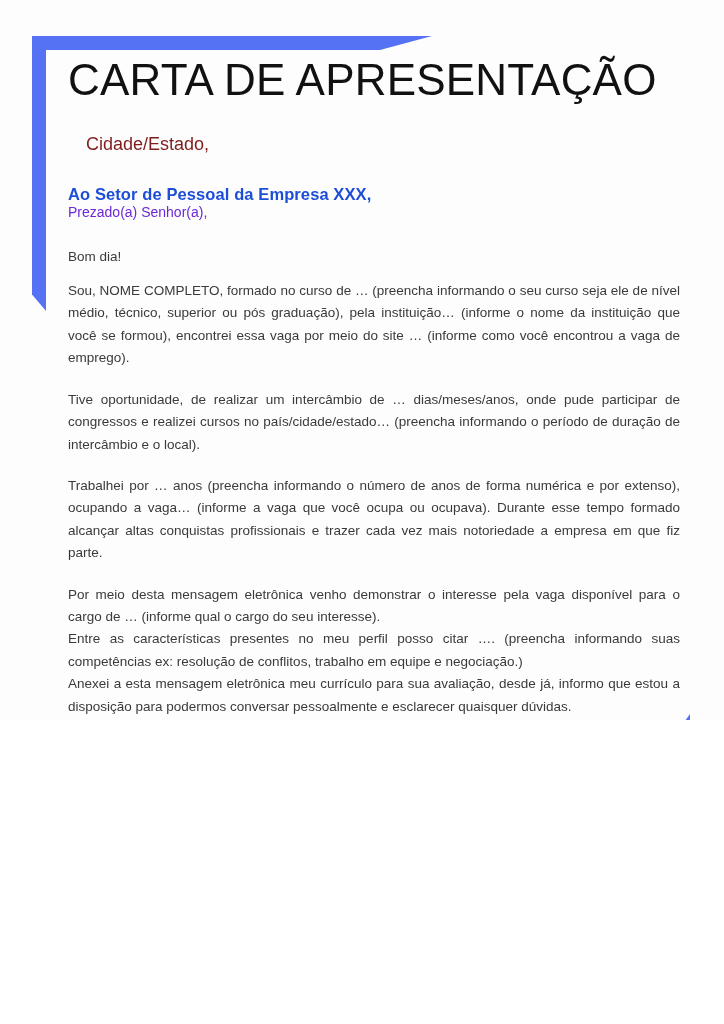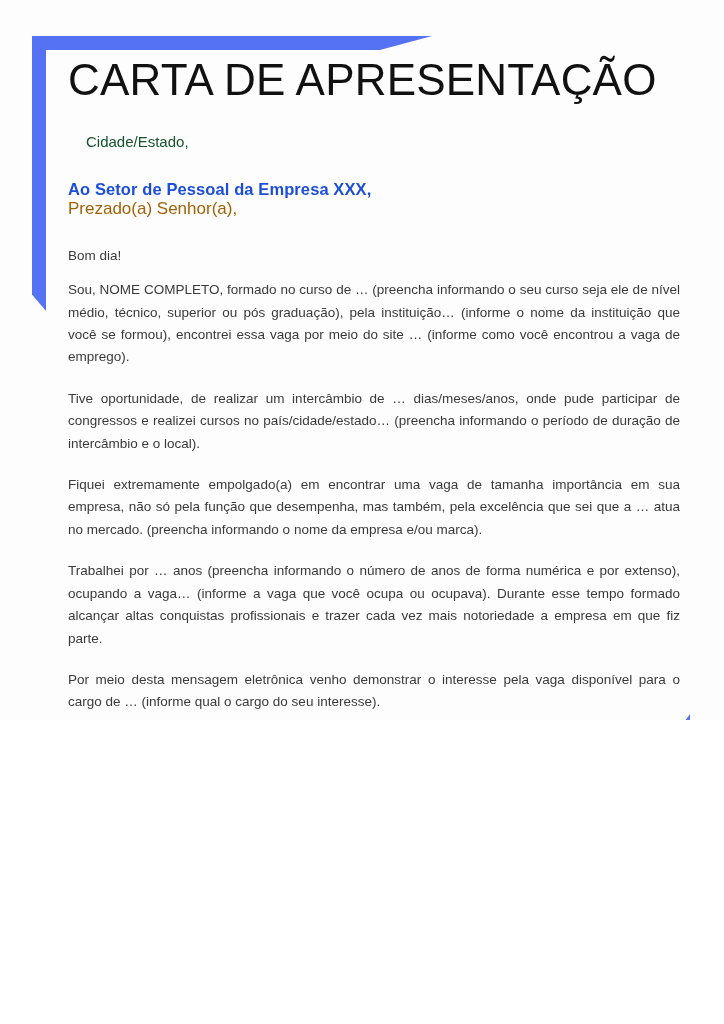--- a/index.html
+++ b/index.html
@@ -71,36 +71,36 @@
     letter-spacing: 0.2px;
     color: #111111;
     margin: 0 0 26px 0;
     white-space: nowrap;
     font-family: "Liberation Sans", sans-serif;
   }
 
   .meta-block {
     margin-left: 18px;
     margin-bottom: 26px;
-    color: #14532d;
-    font-size: 15px;
+    color: #7f1d1d;
+    font-size: 18px;
     line-height: 1.62;
   }
   .meta-line { display: block; }
 
   .recipient {
     font-size: 16.5px;
     font-weight: 700;
     color: #1d4ed8;
     letter-spacing: 0.1px;
   }
 
   .salutation {
-    font-size: 17px;
-    color: #a16207;
+    font-size: 14px;
+    color: #6d28d9;
     margin-bottom: 26px;
   }
 
   .para {
     font-size: 13.5px;
     line-height: 1.66;
     color: #3a3a3a;
     text-align: justify;
     margin: 0 0 19px 0;
   }
@@ -159,23 +159,23 @@
       <span class="meta-line">Cidade/Estado,</span>
     </div>
 
     <div class="recipient">Ao Setor de Pessoal da Empresa XXX,</div>
 
     <div class="salutation">Prezado(a) Senhor(a),</div>
 
     <p class="para greet">Bom dia!</p>
     <p class="para">Sou, NOME COMPLETO, formado no curso de … (preencha informando o seu curso seja ele de nível médio, técnico, superior ou pós graduação), pela instituição… (informe o nome da instituição que você se formou), encontrei essa vaga por meio do site … (informe como você encontrou a vaga de emprego).</p>
     <p class="para">Tive oportunidade, de realizar um intercâmbio de … dias/meses/anos, onde pude participar de congressos e realizei cursos no país/cidade/estado… (preencha informando o período de duração de intercâmbio e o local).</p>
-    <p class="para">Fiquei extremamente empolgado(a) em encontrar uma vaga de tamanha importância em sua empresa, não só pela função que desempenha, mas também, pela excelência que sei que a … atua no mercado. (preencha informando o nome da empresa e/ou marca).</p>
     <p class="para">Trabalhei por … anos (preencha informando o número de anos de forma numérica e por extenso), ocupando a vaga… (informe a vaga que você ocupa ou ocupava). Durante esse tempo formado alcançar altas conquistas profissionais e trazer cada vez mais notoriedade a empresa em que fiz parte.</p>
     <p class="para tight">Por meio desta mensagem eletrônica venho demonstrar o interesse pela vaga disponível para o cargo de … (informe qual o cargo do seu interesse).</p>
+    <p class="para tight">Entre as características presentes no meu perfil posso citar …. (preencha informando suas competências ex: resolução de conflitos, trabalho em equipe e negociação.)</p>
     <p class="para tight">Anexei a esta mensagem eletrônica meu currículo para sua avaliação, desde já, informo que estou a disposição para podermos conversar pessoalmente e esclarecer quaisquer dúvidas.</p>
 
   </div>
 
   <div class="sign-area">
     <div class="sign-name">NOME COMPLETO</div>
     <div class="sign-phone">(XX) XXXXX-XXXX</div>
 
     <div class="signature-mark">
       <svg width="180" height="100" viewBox="0 0 180 100" fill="none" xmlns="http://www.w3.org/2000/svg">

